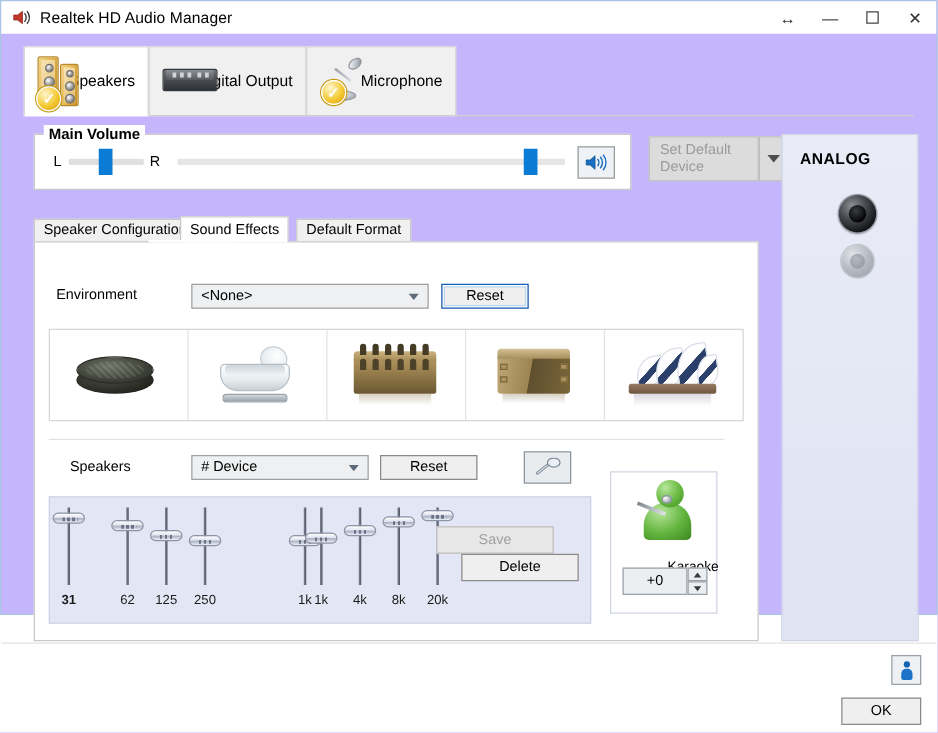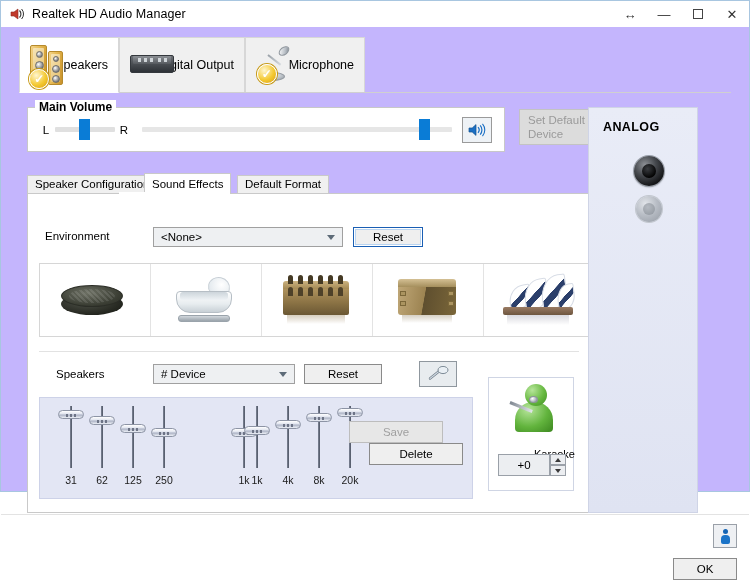--- a/index.html
+++ b/index.html
@@ -272,21 +272,21 @@
     display:flex; align-items:center; justify-content:center; font-size:11.5px;
   }
   .spin-btns { position:absolute; left:61px; top:76px; width:16px; height:22px; }
   .spin-b { position:absolute; left:0; width:16px; height:11px;
             background:#eceef1; border:1px solid #9aa0a8; display:flex; align-items:center; justify-content:center; cursor:default; }
   .tri-up-s { width:0;height:0;border-left:3px solid transparent;border-right:3px solid transparent;border-bottom:4px solid #3a3a3a; }
   .tri-dn-s { width:0;height:0;border-left:3px solid transparent;border-right:3px solid transparent;border-top:4px solid #3a3a3a; }
 
   
   .analog {
-    position:absolute; left:587px; top:106px; width:110px; height:406px;
+    position:absolute; left:624px; top:106px; width:110px; height:406px;
     background:linear-gradient(180deg,#e9ecf7,#dfe3f2);
     border:1px solid #cfd4e6;
     text-decoration:underline;
   }
   .analog-title { position:absolute; left:14px; top:12px; font-weight:bold; font-size:12.5px; letter-spacing:.4px; }
   .jack { position:absolute; left:45px; border-radius:50%; }
   .jack.active {
     top:48px; width:30px; height:30px;
     background:radial-gradient(circle at 36% 30%,#8e9196 0%,#46494e 38%,#17181b 72%,#050506 100%);
     box-shadow:0 0 0 1px #9aa0aa, 0 1px 2px rgba(0,0,0,.45);
@@ -526,21 +526,21 @@
       <svg width="24" height="16" viewBox="0 0 24 16">
         <path d="M4 12.5 L14 4.5" stroke="#6f7b86" stroke-width="2.4" stroke-linecap="round" fill="none"></path>
         <path d="M4 12.5 L14 4.5" stroke="#cfd9e2" stroke-width="1.1" stroke-linecap="round" fill="none"></path>
         <ellipse cx="17" cy="4" rx="5" ry="3.6" fill="#e9eff4" stroke="#7d8b96" stroke-width="1"></ellipse>
       </svg>
     </span>
   </div>
 
   <div class="eq-panel">
     <div class="eq-sliders" id="eqSliders">
-        <div class="eq-col" style="left: 16px;">
+        <div class="eq-col" style="left: 0; font-weight: bold;">
           <span class="eq-rail"></span>
           <span class="eq-thumb" style="top: 6.2px;"></span>
           <span class="eq-tick">31</span>
         </div>
         <div class="eq-col" style="left: 47px;">
           <span class="eq-rail"></span>
           <span class="eq-thumb" style="top: 11.5px;"></span>
           <span class="eq-tick">62</span>
         </div>
         <div class="eq-col" style="left: 78px;">

